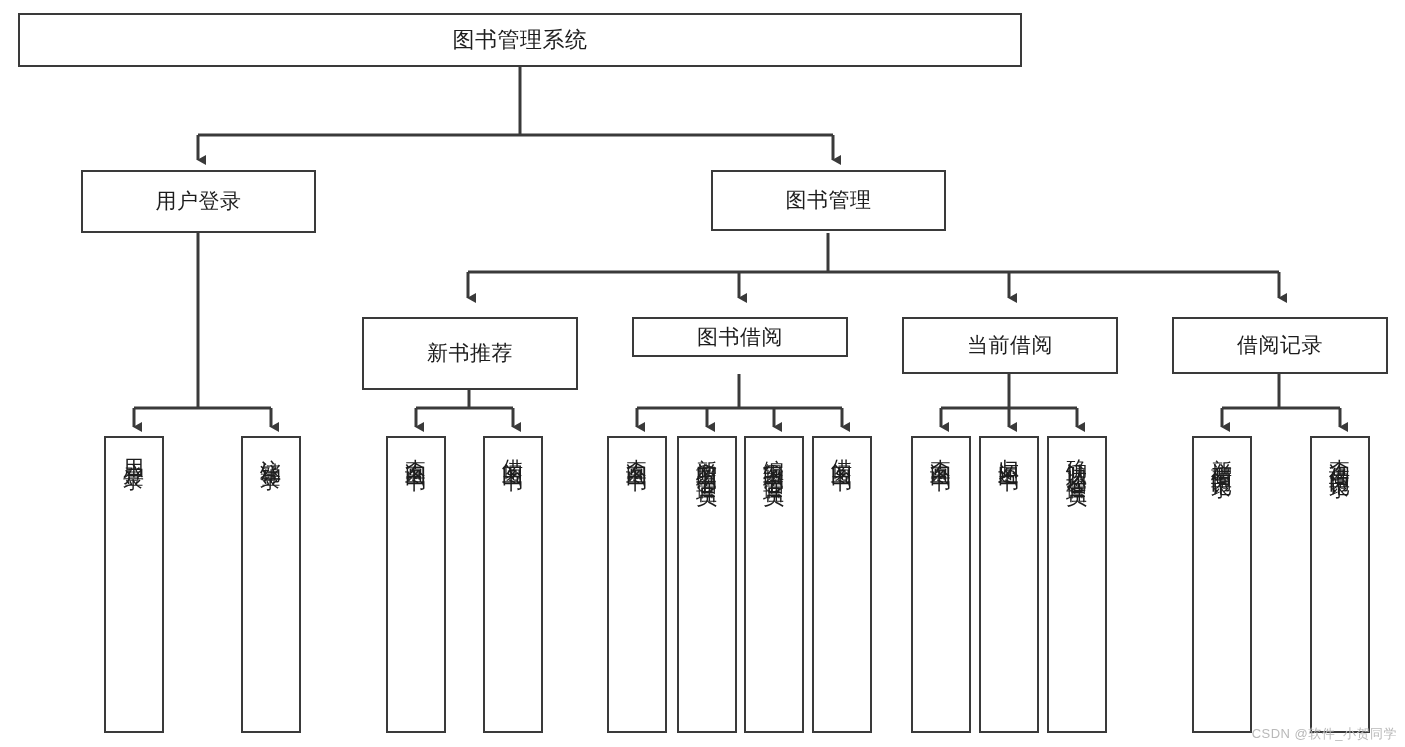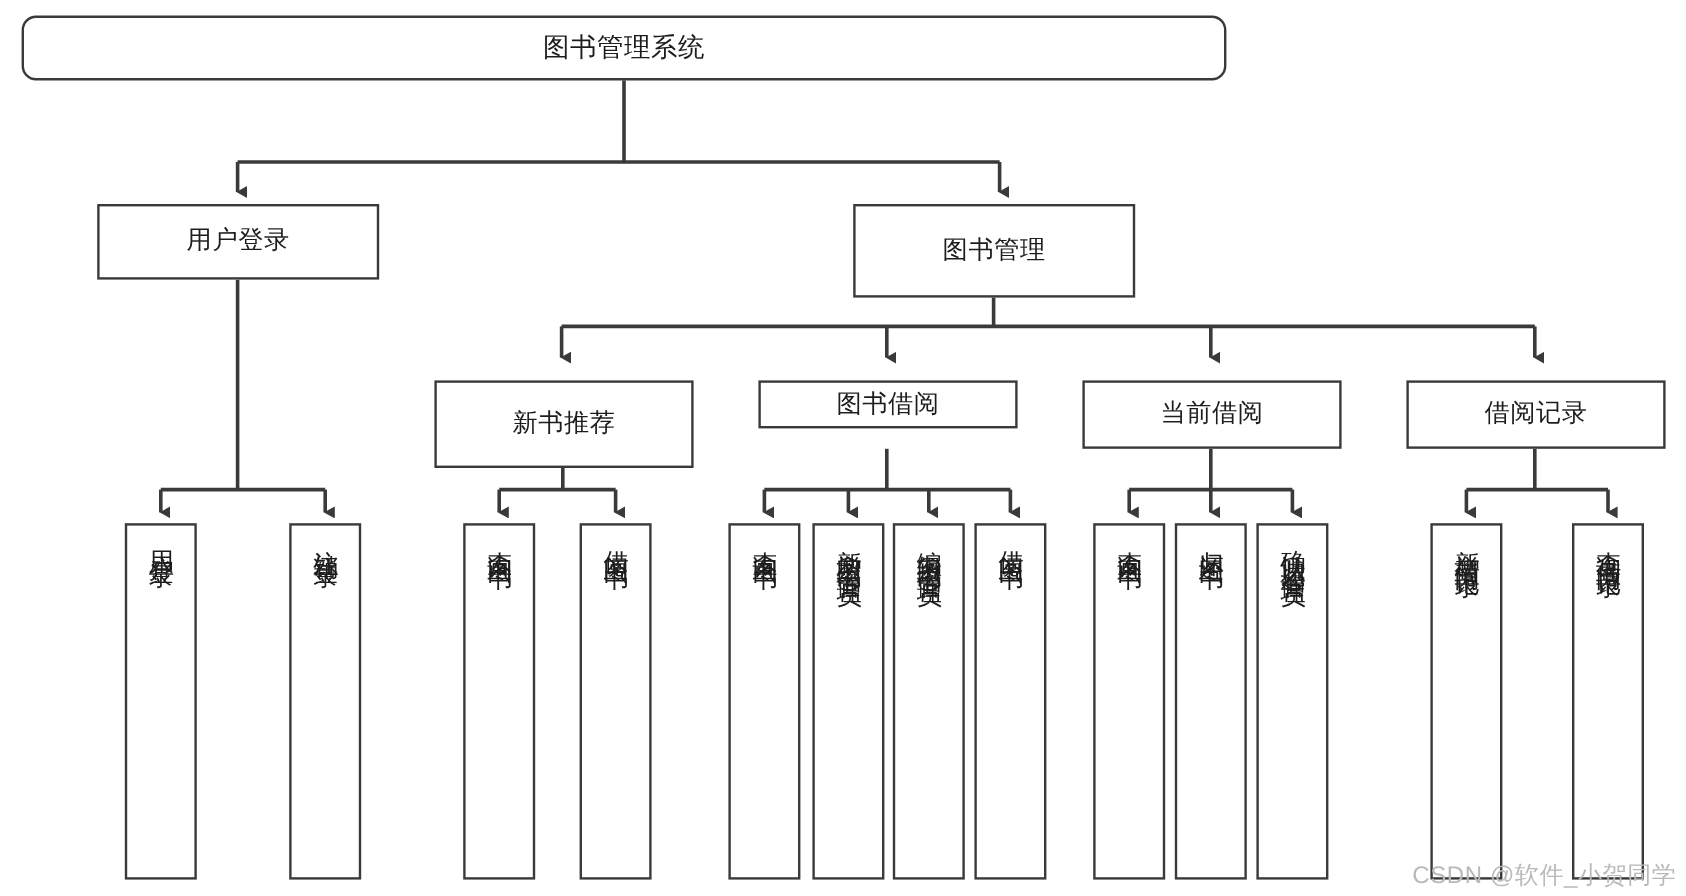--- a/index.html
+++ b/index.html
@@ -60,21 +60,21 @@
     text-orientation: upright;
     font-size: 21px;
     line-height: 1.0;
     letter-spacing: 4px;
     white-space: nowrap;
   }
   .watermark {
     position: absolute;
     right: 8px;
     bottom: 4px;
-    font-size: 20px;
+    font-size: 13px;
     color: #b9b9b9;
     white-space: nowrap;
     letter-spacing: 0.5px;
   }
 </style>
 </head>
 <body>
 
 <div id="canvas">
 
@@ -121,41 +121,41 @@
       <path d="M1009,408 L1009,427" marker-end="url(#arrow)"></path>
       <path d="M1077,408 L1077,427" marker-end="url(#arrow)"></path>
 
       <path d="M1279,374 L1279,408"></path>
       <path d="M1222,408 L1340,408"></path>
       <path d="M1222,408 L1222,427" marker-end="url(#arrow)"></path>
       <path d="M1340,408 L1340,427" marker-end="url(#arrow)"></path>
     </g>
   </svg>
 
-  <div class="node horiz root" style="left:18px; top:13px; width:1004px; height:54px;border-radius:12px;">
+  <div class="node horiz root" style="left:18px; top:13px; width:1004px; height:54px;">
     <span class="label">图书管理系统</span>
   </div>
 
   <div class="node horiz" style="left:81px; top:170px; width:235px; height:63px;">
     <span class="label">用户登录</span>
   </div>
-  <div class="node horiz" style="left:711px; top:170px; width:235px; height:78px;">
+  <div class="node horiz" style="left:711px; top:170px; width:235px; height:61px;">
     <span class="label">图书管理</span>
   </div>
 
   <div class="node horiz" style="left:362px; top:317px; width:216px; height:73px;">
     <span class="label">新书推荐</span>
   </div>
   <div class="node horiz" style="left:632px; top:317px; width:216px; height:40px;">
     <span class="label">图书借阅</span>
   </div>
   <div class="node horiz" style="left:902px; top:317px; width:216px; height:57px;align-items:center;">
     <span class="label">当前借阅</span>
   </div>
-  <div class="node horiz" style="left:1172px; top:317px; width:216px; height:57px;">
+  <div class="node horiz" style="left:1172px; top:317px; width:216px; height:57px;font-family:Liberation Serif, serif;">
     <span class="label">借阅记录</span>
   </div>
 
   <div class="node leaf" style="left:104px; top:436px; width:60px; height:297px;">
     <span class="label">用户登录</span>
   </div>
   <div class="node leaf" style="left:241px; top:436px; width:60px; height:297px;">
     <span class="label">注销登录</span>
   </div>
 

